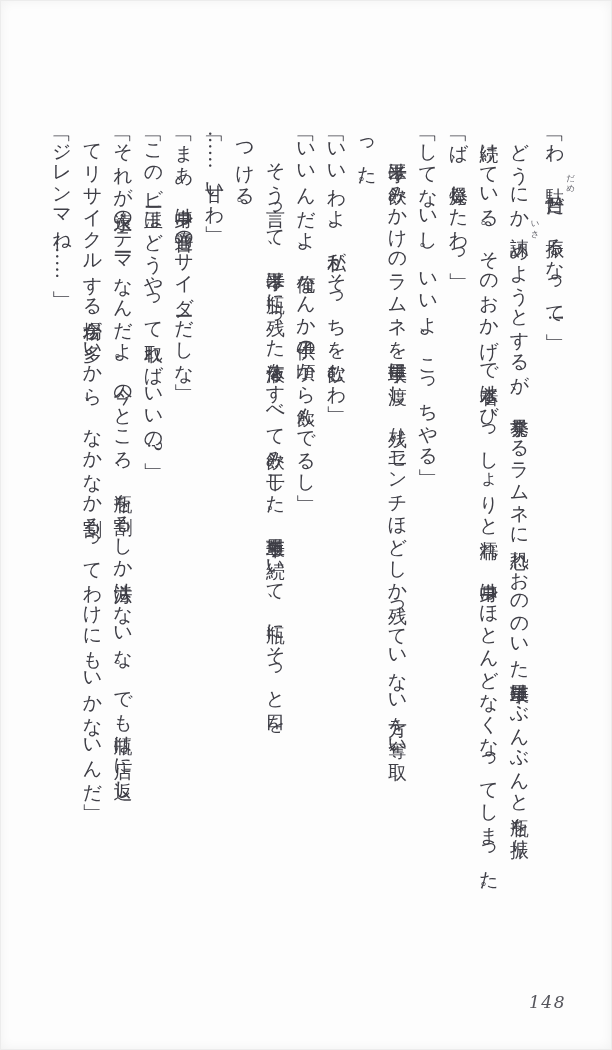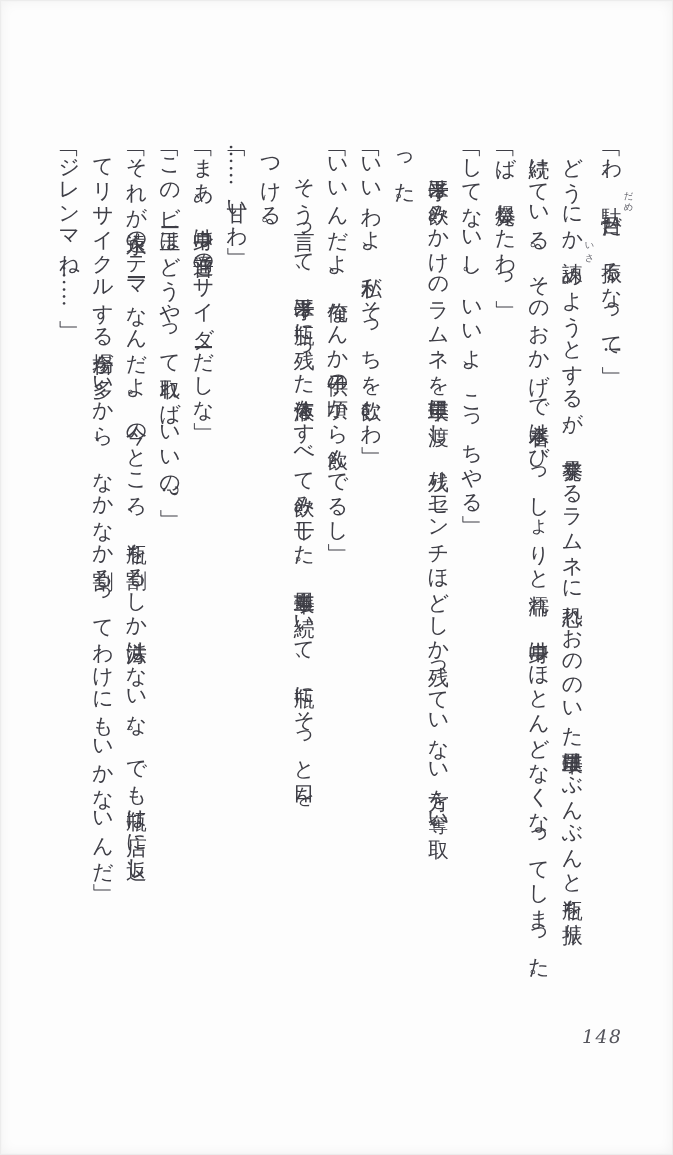--- a/index.html
+++ b/index.html
@@ -39,21 +39,21 @@
   }
   ruby { ruby-position: over; }
   rt {
     font-size: 8.5px;
     letter-spacing: 0;
     color: #62626a;
   }
   .page-number {
     position: absolute;
     left: 528px;
-    top: 932px;
+    top: 991px;
     font-size: 17px;
     font-style: italic;
     color: #55555c;
     letter-spacing: 1.5px;
   }
 </style>
 </head>
 <body>
 
 <div class="page" style="background: rgb(253, 253, 253);">

